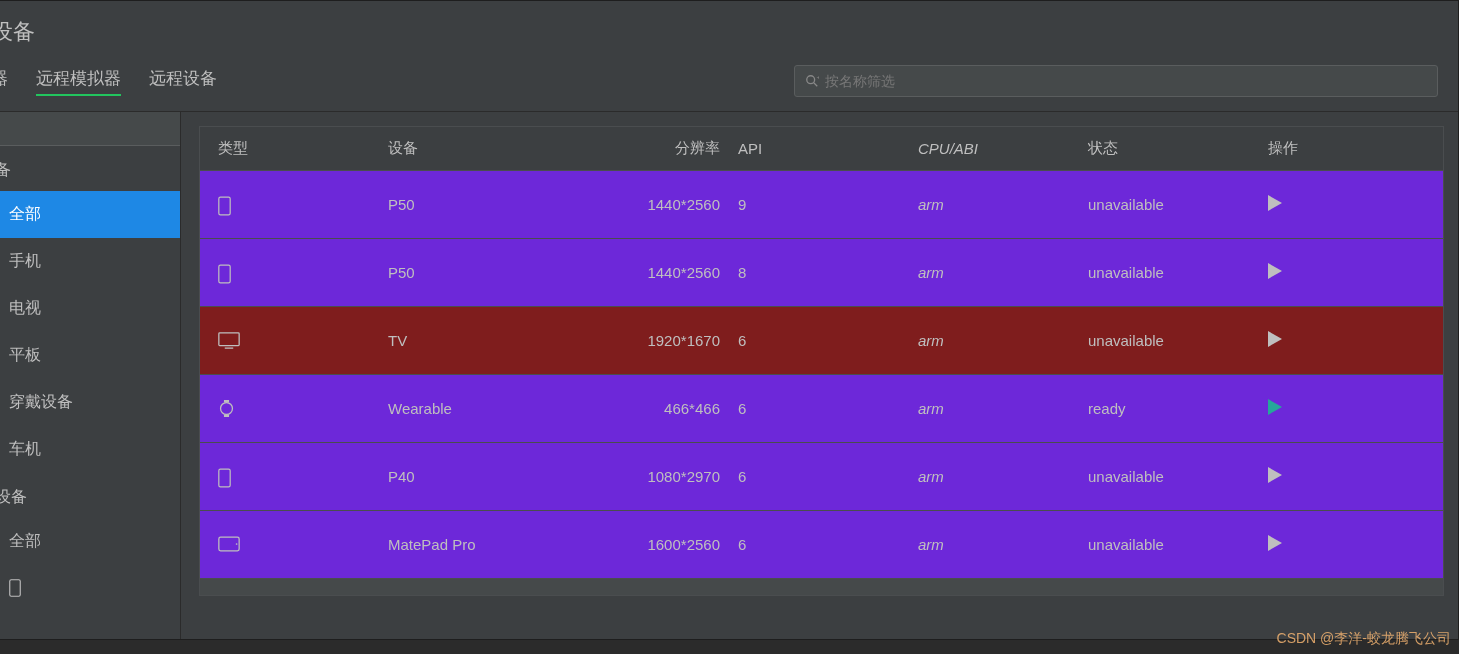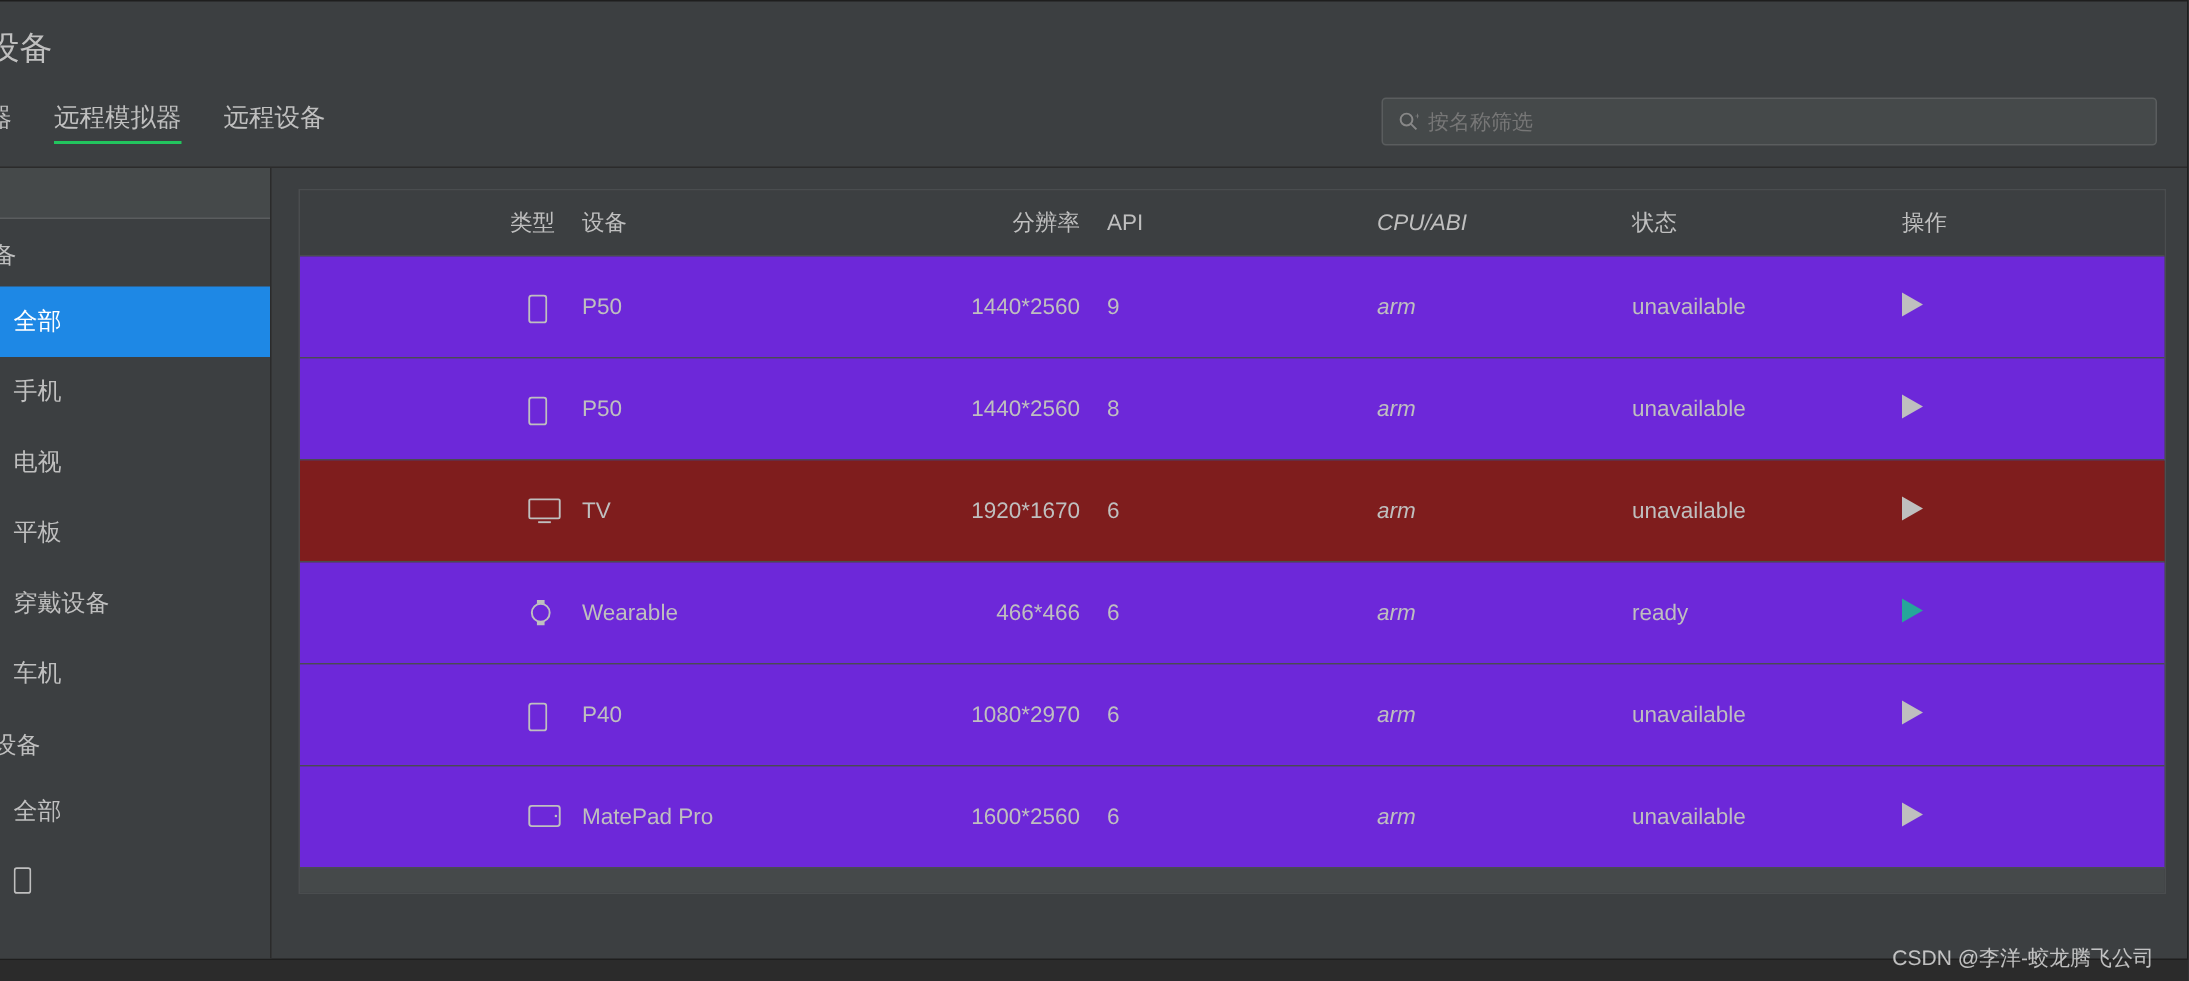--- a/index.html
+++ b/index.html
@@ -43,21 +43,21 @@
   }
   .tab { cursor: pointer; padding-bottom: 4px; }
   .tab.active {
     border-bottom: 2px solid #22c55e;
   }
   .search-wrap {
     margin-left: auto;
     margin-right: 20px;
   }
   .search-box {
-    width: 517px;
+    width: 644px;
     height: 32px;
     background: #45494a;
     border: 1px solid #5a5d5e;
     border-radius: 3px;
     display: flex;
     align-items: center;
     padding: 0 10px;
     gap: 6px;
   }
   .search-box input {
@@ -132,21 +132,21 @@
   .td-row {
     height: 68px;
     background: #6d28d9;
   }
   .td-row:nth-child(3) { background: #7f1d1d; }
   .cell {
     padding-left: 18px;
     color: #bfbfbf;
     font-size: 15px;
   }
-  .c-type { width: 170px; text-align: right; }
+  .c-type { width: 170px; }
   .c-device { width: 180px; }
   .c-res { width: 170px; text-align: right; }
   .c-api { width: 180px; }
   .c-cpu { width: 170px; font-style: italic; }
   .c-status { width: 180px; }
   .c-action { flex: 1; }
   .device-icon {
     width: 18px; height: 18px;
     display: inline-block;
     vertical-align: middle;
@@ -156,23 +156,23 @@
     border-left: 14px solid #bfbfbf;
     border-top: 8px solid transparent;
     border-bottom: 8px solid transparent;
     display: inline-block;
     cursor: pointer;
   }
   .play-icon.ready { border-left-color: #26a69a; }
   .filler { flex: 1; background: #45494a; }
   .watermark {
     position: absolute;
-    right: 23px;
+    right: 8px;
     bottom: 6px;
-    color: #e5e5e5;
+    color: #fdba74;
     font-size: 14px;
     opacity: 0.8;
     z-index: 10;
   }
   svg { display: block; }
 </style>
 </head>
 <body>
 
 <div class="window">

